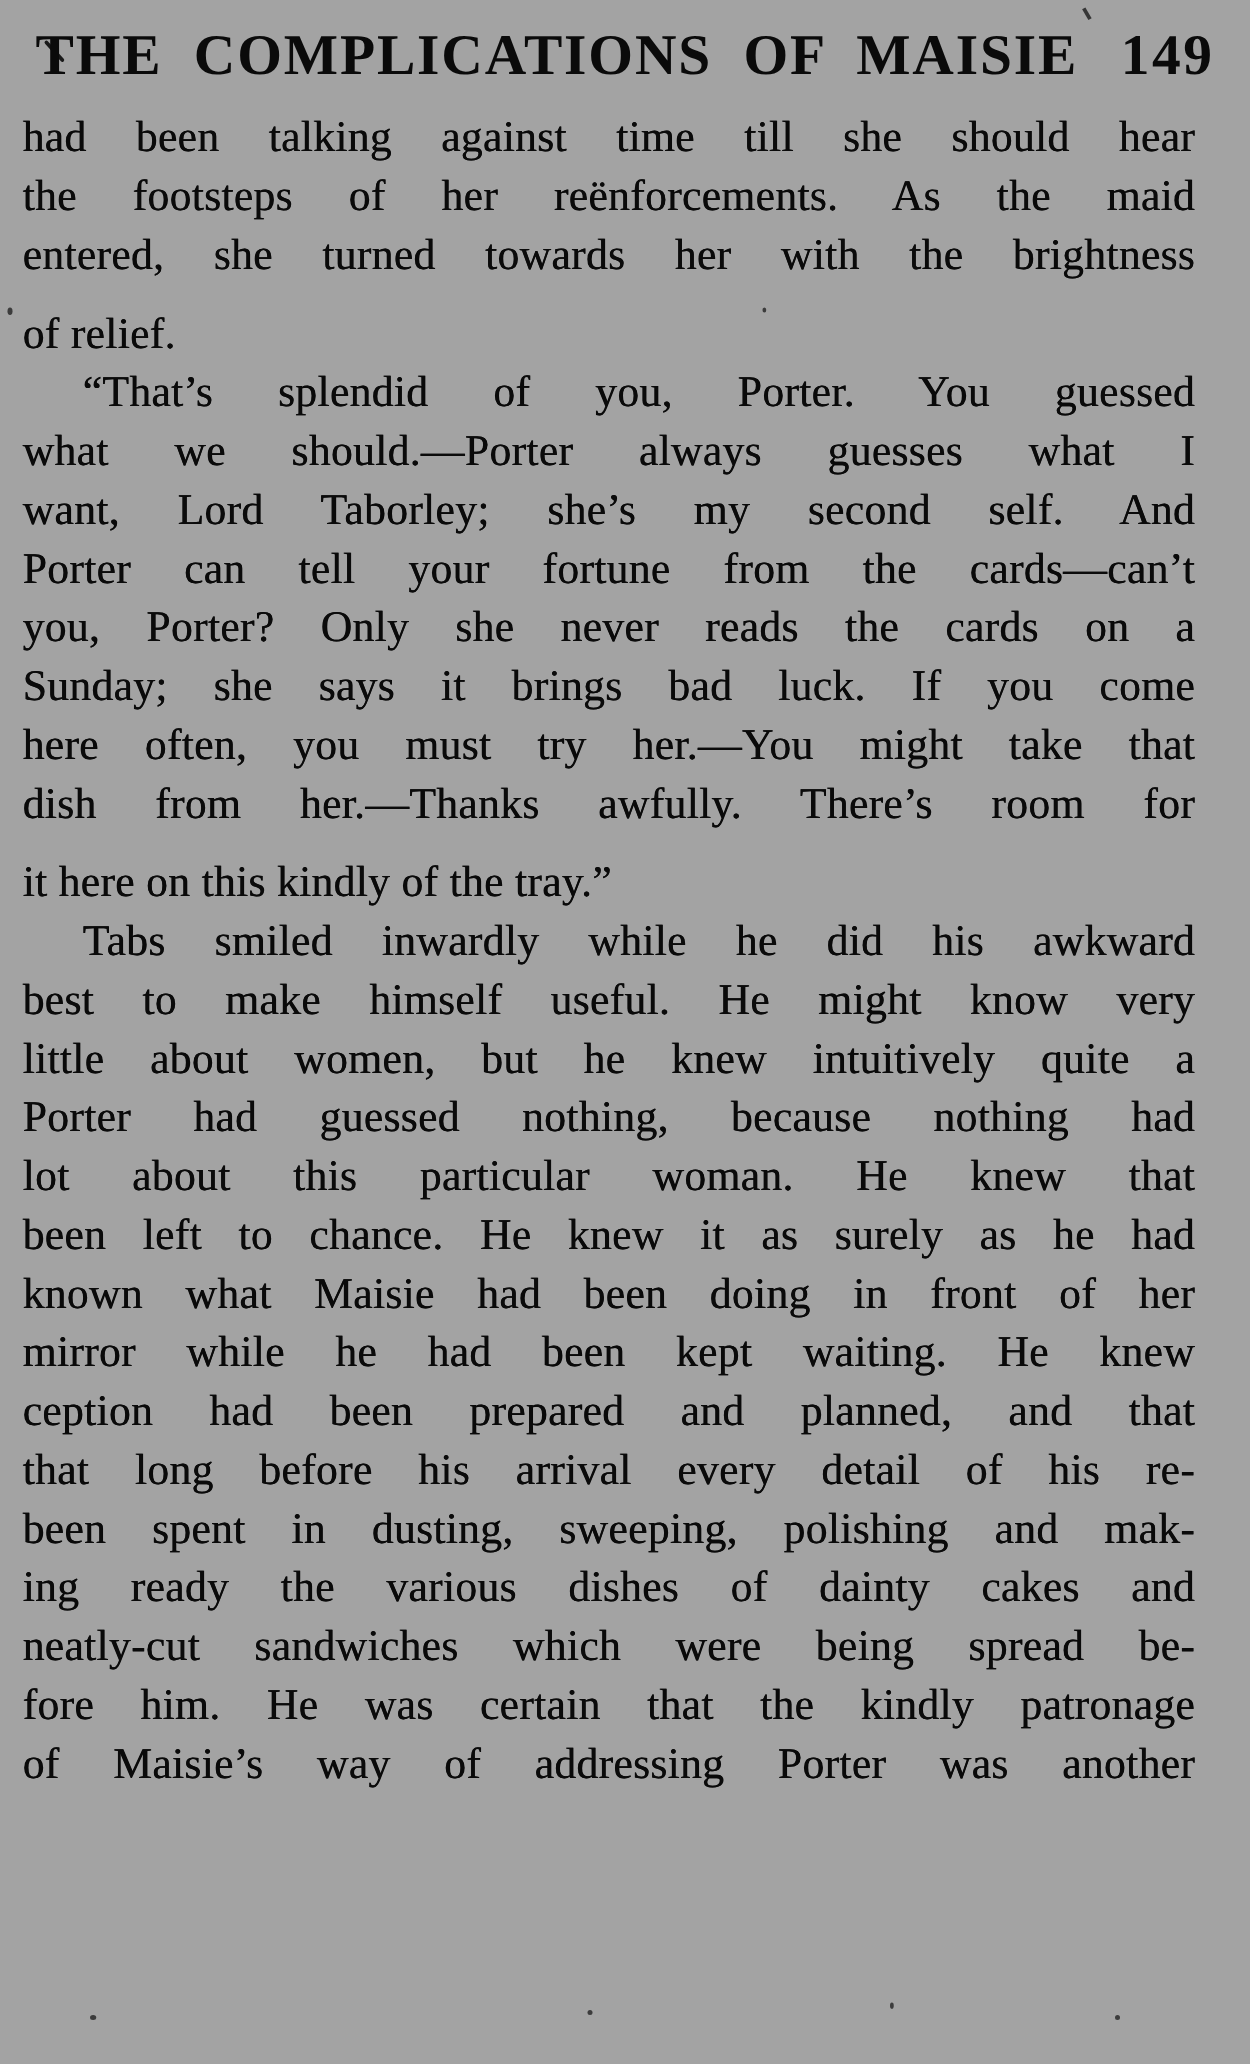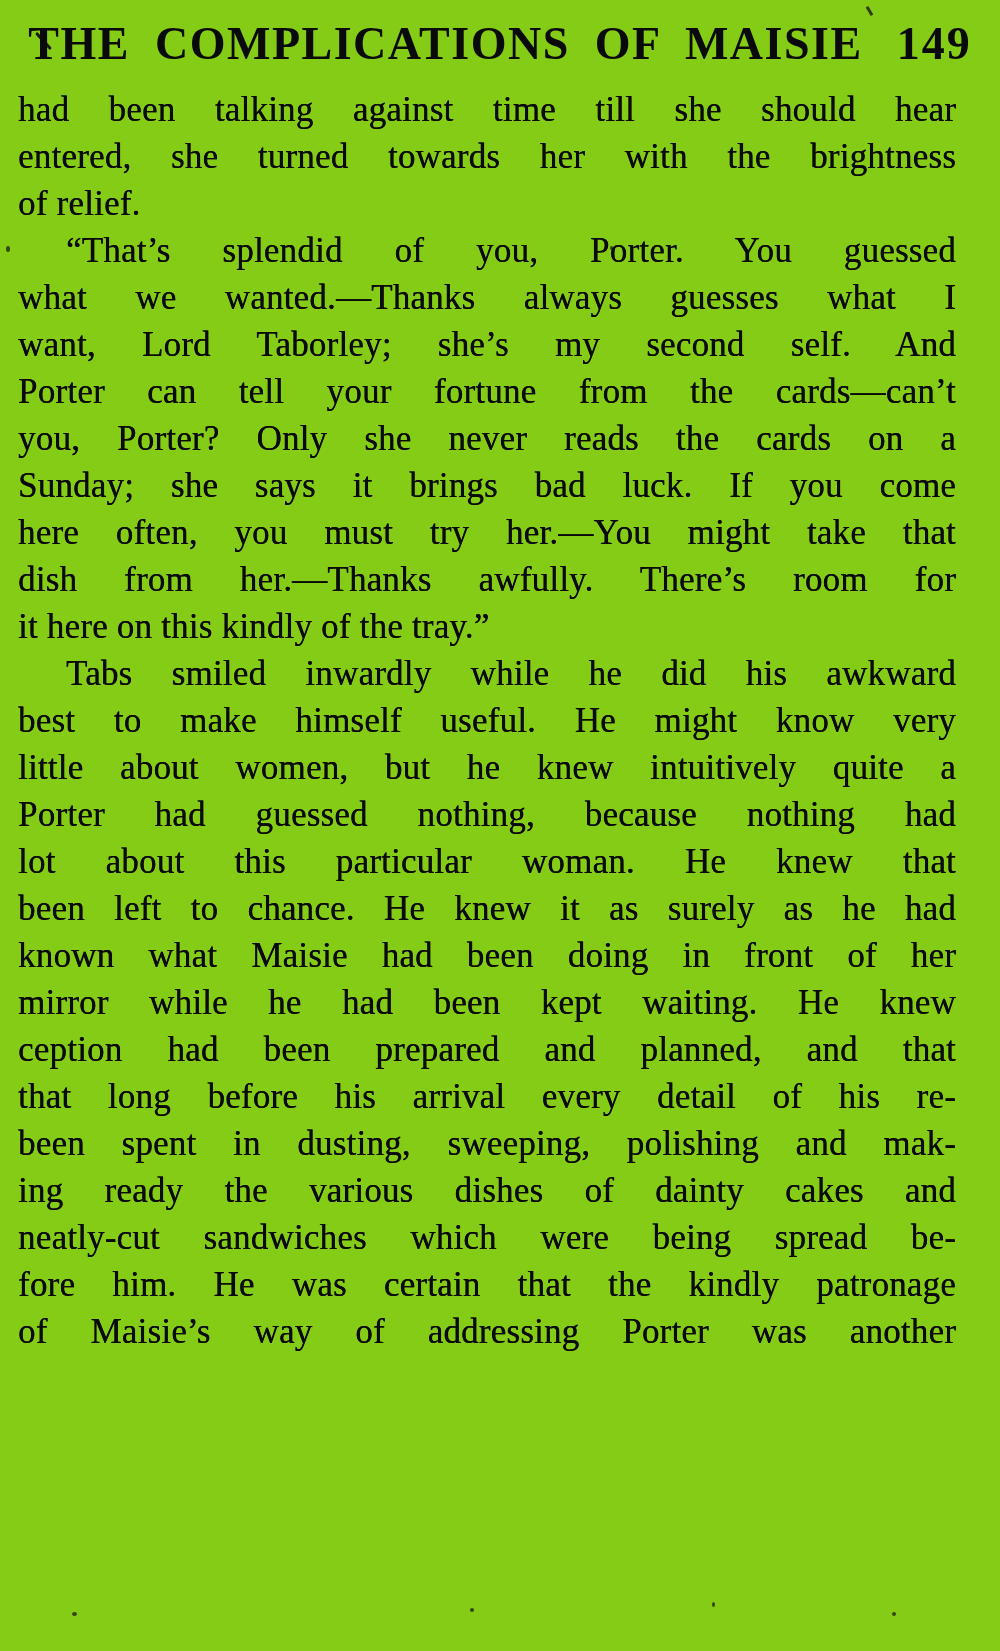--- a/index.html
+++ b/index.html
@@ -4,21 +4,21 @@
 <style>
   html, body {
     margin: 0;
     padding: 0;
     background: #ffffff;
   }
   .page {
     position: relative;
     width: 1000px;
     height: 1651px;
-    background: #84cc16;
+    background: #a3a3a3;
     overflow: hidden;
     font-family: "Liberation Serif", "DejaVu Serif", serif;
     color: #0a0a0a;
   }
   
   .header {
     position: absolute;
     top: 16px;
     left: 0;
     width: 100%;
@@ -47,20 +47,21 @@
     font-size: 35px;
     line-height: 47px;
     font-weight: normal;
     letter-spacing: 0.2px;
     text-align: justify;
     text-align-last: justify;
     text-shadow: 0.3px 0 0 currentColor;
   }
   .line.lastleft {
     text-align-last: left;
+    margin-top: 16px;
   }
   .line.indent {
     text-indent: 48px;
   }
   
   .artifact {
     position: absolute;
     background: #1a1a1a;
   }
   .slash {
@@ -105,26 +106,27 @@
   <div class="artifact speck sp6"></div>
 
   <div class="header">
     <span class="title">THE COMPLICATIONS OF MAISIE</span>
     <span class="pagenum">149</span>
   </div>
 
   <div class="body-text" id="bodyText">
       <div>
         <div class="line">had been talking against time till she should hear</div>
+        <div class="line">the footsteps of her reënforcements.  As the maid</div>
         <div class="line">entered, she turned towards her with the brightness</div>
         <div class="line lastleft">of relief.</div>
       </div>
       <div>
         <div class="line indent">“That’s splendid of you, Porter.  You guessed</div>
-        <div class="line">what we wanted.—Thanks always guesses what I</div>
+        <div class="line">what we should.—Porter always guesses what I</div>
         <div class="line">want, Lord Taborley; she’s my second self.  And</div>
         <div class="line">Porter can tell your fortune from the cards—can’t</div>
         <div class="line">you, Porter?  Only she never reads the cards on a</div>
         <div class="line">Sunday; she says it brings bad luck.  If you come</div>
         <div class="line">here often, you must try her.—You might take that</div>
         <div class="line">dish from her.—Thanks awfully.  There’s room for</div>
         <div class="line lastleft">it here on this kindly of the tray.”</div>
       </div>
       <div>
         <div class="line indent">Tabs smiled inwardly while he did his awkward</div>

